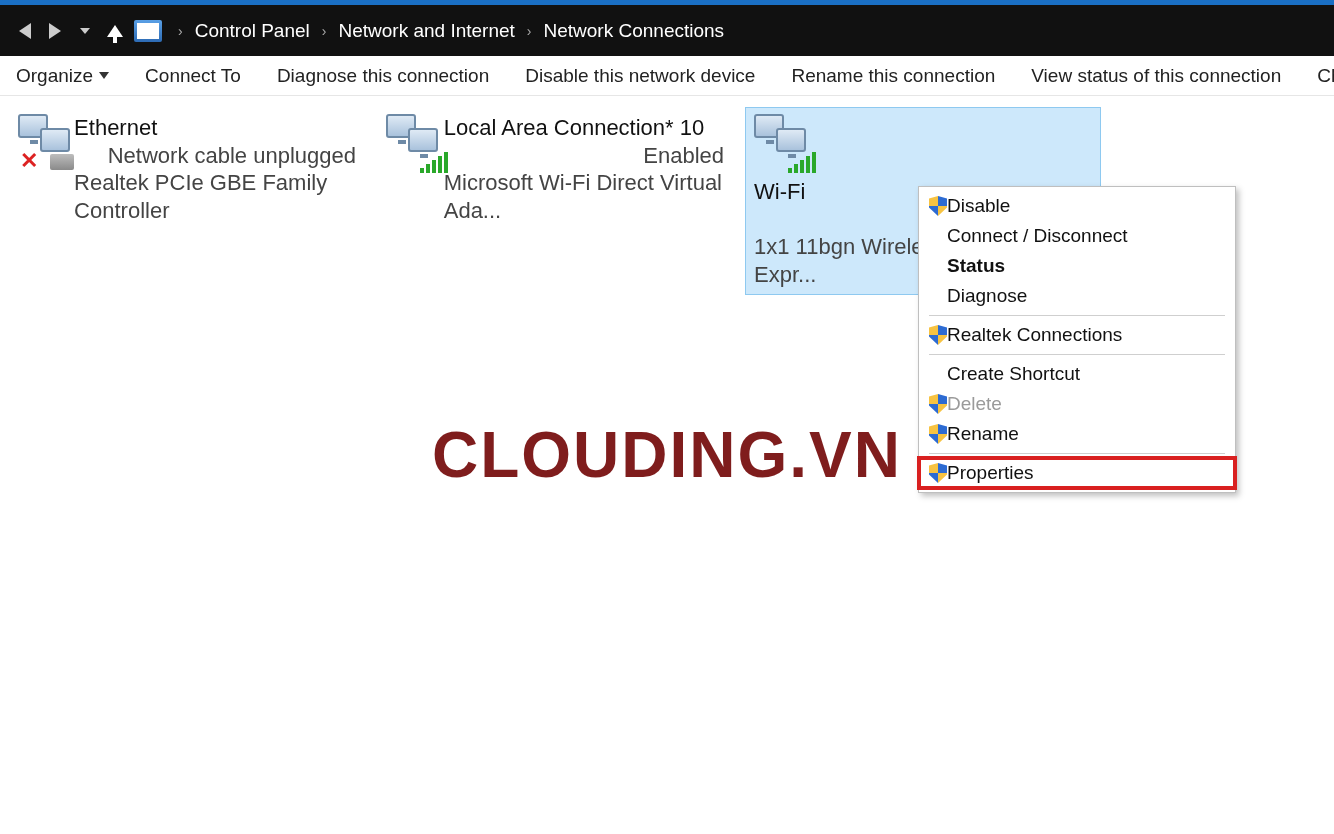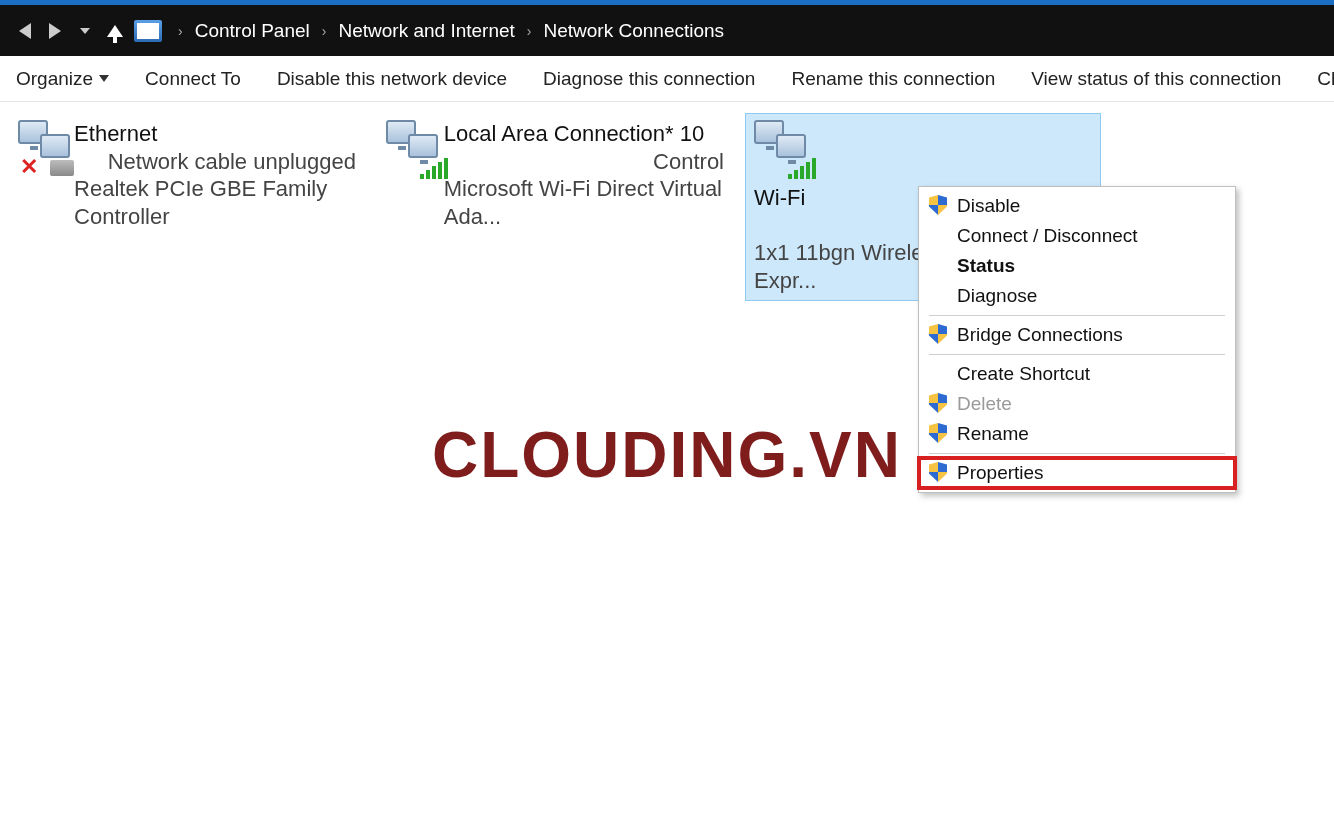--- a/index.html
+++ b/index.html
@@ -36,21 +36,21 @@
     background:linear-gradient(180deg,#5aa0e6,#2d6bb4);
     border-radius:2px; position:relative;
   }
   .folder-ico::before{
     content:""; position:absolute; inset:3px; background:#fff;
   }
   .crumb { color:#fff; padding:0 4px; }
   .crumb-sep { color:#aaa; padding:0 8px; font-size:14px; }
   
   .toolbar {
-    height: 46px; background:#fff; border-bottom:1px solid #e6e6e6;
+    height: 40px; background:#fff; border-bottom:1px solid #e6e6e6;
     display:flex; align-items:center; font-size:19px; color:#222;
     padding:12px 16px; gap:36px;
   }
   .tb-item { display:flex; align-items:center; gap:6px; cursor:pointer; white-space:nowrap; }
   .tb-dd {
     width:0;height:0;border-left:5px solid transparent;border-right:5px solid transparent;
     border-top:7px solid #333;
   }
   
   .content { position:relative; padding:12px 10px; display:flex; gap:14px; align-items:flex-start; }
@@ -95,21 +95,21 @@
   .conn-dev { color:#444; }
   
   
   .ctx {
     position:absolute; left:918px; top:186px; width:318px;
     background:#fff; border:1px solid #bfbfbf;
     box-shadow:3px 3px 6px rgba(0,0,0,.25);
     font-size:19px; color:#111; padding:4px 0;
   }
   .ctx-item {
-    display:flex; gap:10px;
+    display:flex; align-items:center; 
     padding:4px 14px 4px 10px; cursor:pointer; white-space:nowrap;
   }
   .ctx-item.disabled { color:#9a9a9a; cursor:default; }
   .ctx-item.bold { font-weight:700; }
   .ctx-item.highlight { outline:4px solid #d92020; outline-offset:-2px; }
   .ctx-sep { height:1px; background:#cfcfcf; margin:4px 10px; }
   .shield {
     width:18px; height:20px; flex:0 0 18px;
     background: conic-gradient(#2d6bd2 0 25%, #f7c342 25% 50%, #2d6bd2 50% 75%, #f7c342 75% 100%);
     clip-path: polygon(50% 0,100% 12%,100% 58%,50% 100%,0 58%,0 12%);
@@ -151,24 +151,24 @@
 
 <div class="toolbar">
   <div class="tb-item">
     <span>Organize</span>
     <span class="tb-dd"></span>
   </div>
   <div class="tb-item">
       <span>Connect To</span>
     </div>
   <div class="tb-item">
+      <span>Diagnose this connection</span>
+    </div>
+  <div class="tb-item">
       <span>Disable this network device</span>
-    </div>
-  <div class="tb-item">
-      <span>Diagnose this connection</span>
     </div>
   <div class="tb-item">
       <span>Rename this connection</span>
     </div>
   <div class="tb-item">
       <span>View status of this connection</span>
     </div>
   <div class="tb-item">
       <span>Change setti</span>
     </div>
@@ -197,21 +197,21 @@
       <div class="signal">
           <span></span>
           <span></span>
           <span></span>
           <span></span>
           <span></span>
         </div>
     </div>
     <div class="conn-text">
       <span class="conn-name">Local Area Connection* 10</span>
-      <span class="conn-sub">Control</span>
+      <span class="conn-sub">Enabled</span>
       <span class="conn-dev">Microsoft Wi-Fi Direct Virtual Ada...</span>
     </div>
   </div>
 
   <div class="conn selected">
     <div class="nic-ico">
       <div class="monitor m1"></div>
         <div class="monitor m2"></div>
       <div class="signal">
           <span></span>
@@ -245,21 +245,21 @@
     <span class="ctx-pad"></span>
     <span>Status</span>
   </div>
   <div class="ctx-item">
     <span class="ctx-pad"></span>
     <span>Diagnose</span>
   </div>
   <div class="ctx-sep"></div>
   <div class="ctx-item">
     <span class="shield"></span>
-    <span>Bridge Connections</span>
+    <span>Realtek Connections</span>
   </div>
   <div class="ctx-sep"></div>
   <div class="ctx-item">
     <span class="ctx-pad"></span>
     <span>Create Shortcut</span>
   </div>
   <div class="ctx-item disabled">
     <span class="shield"></span>
     <span>Delete</span>
   </div>

